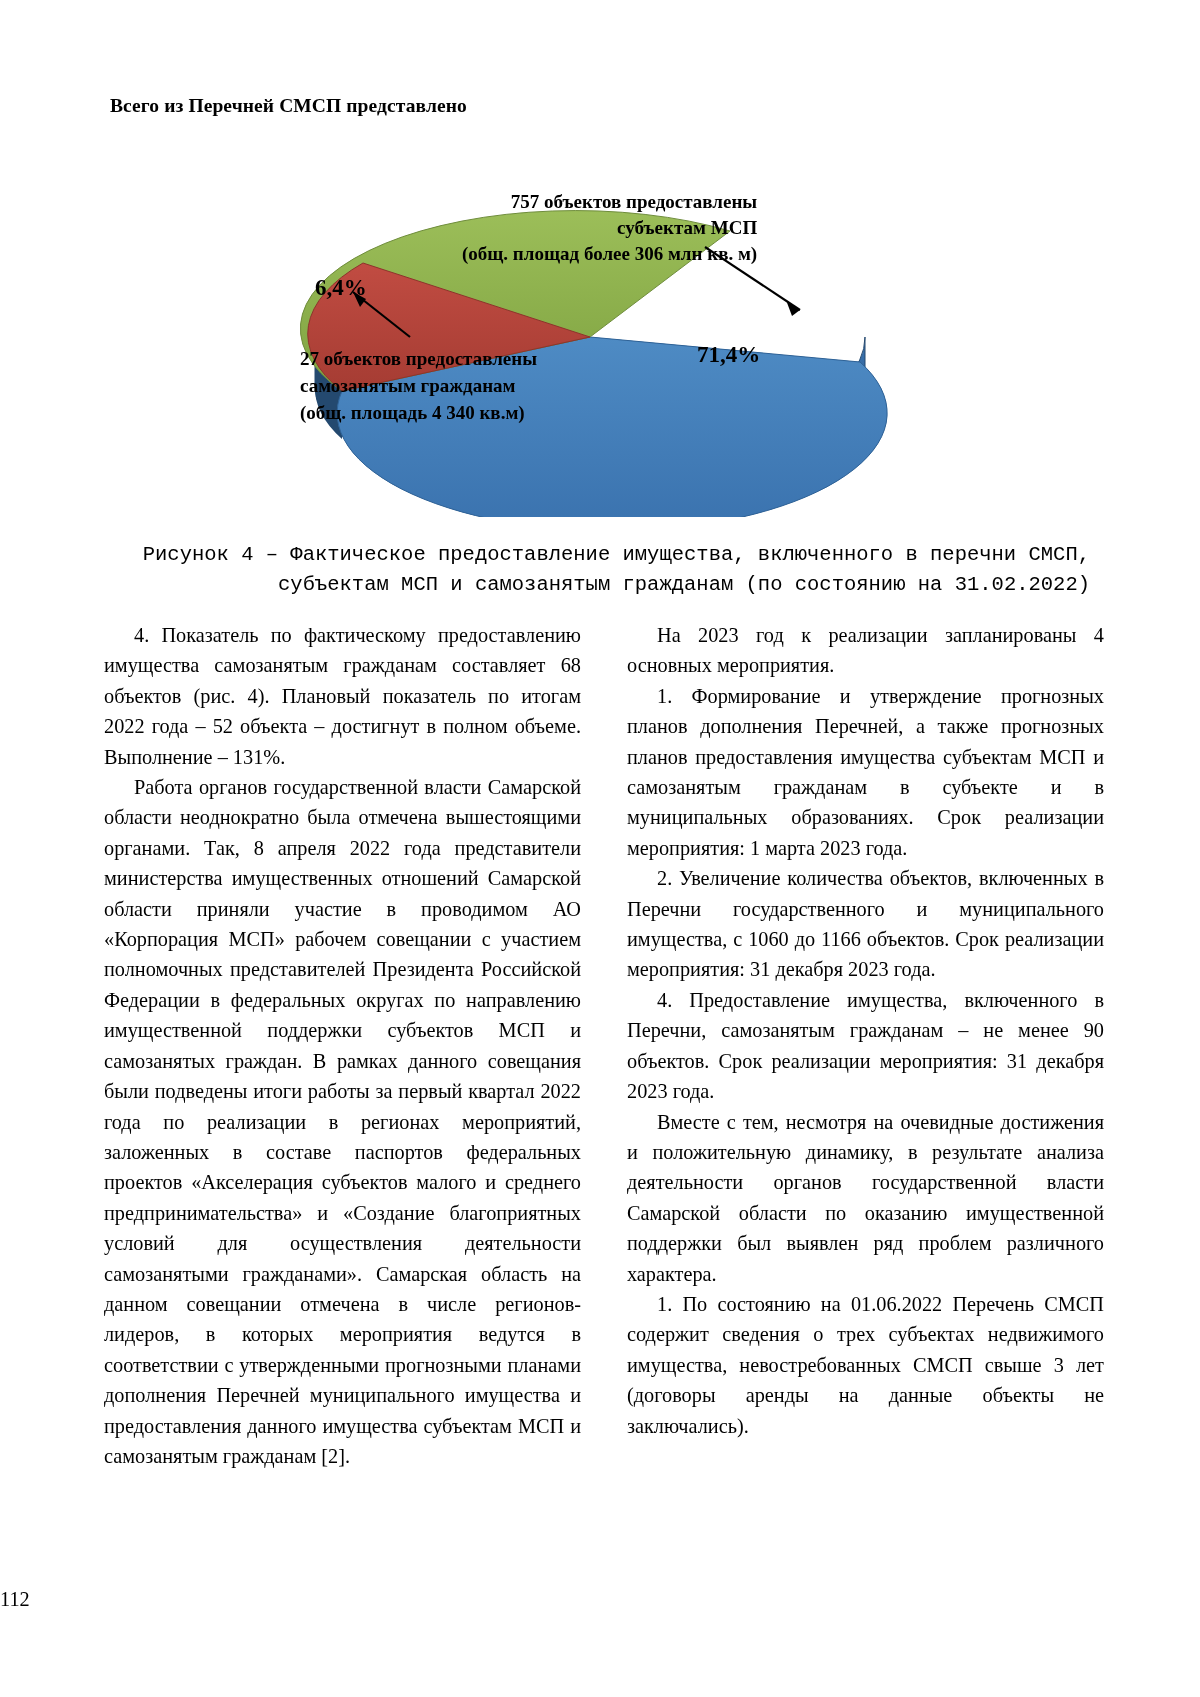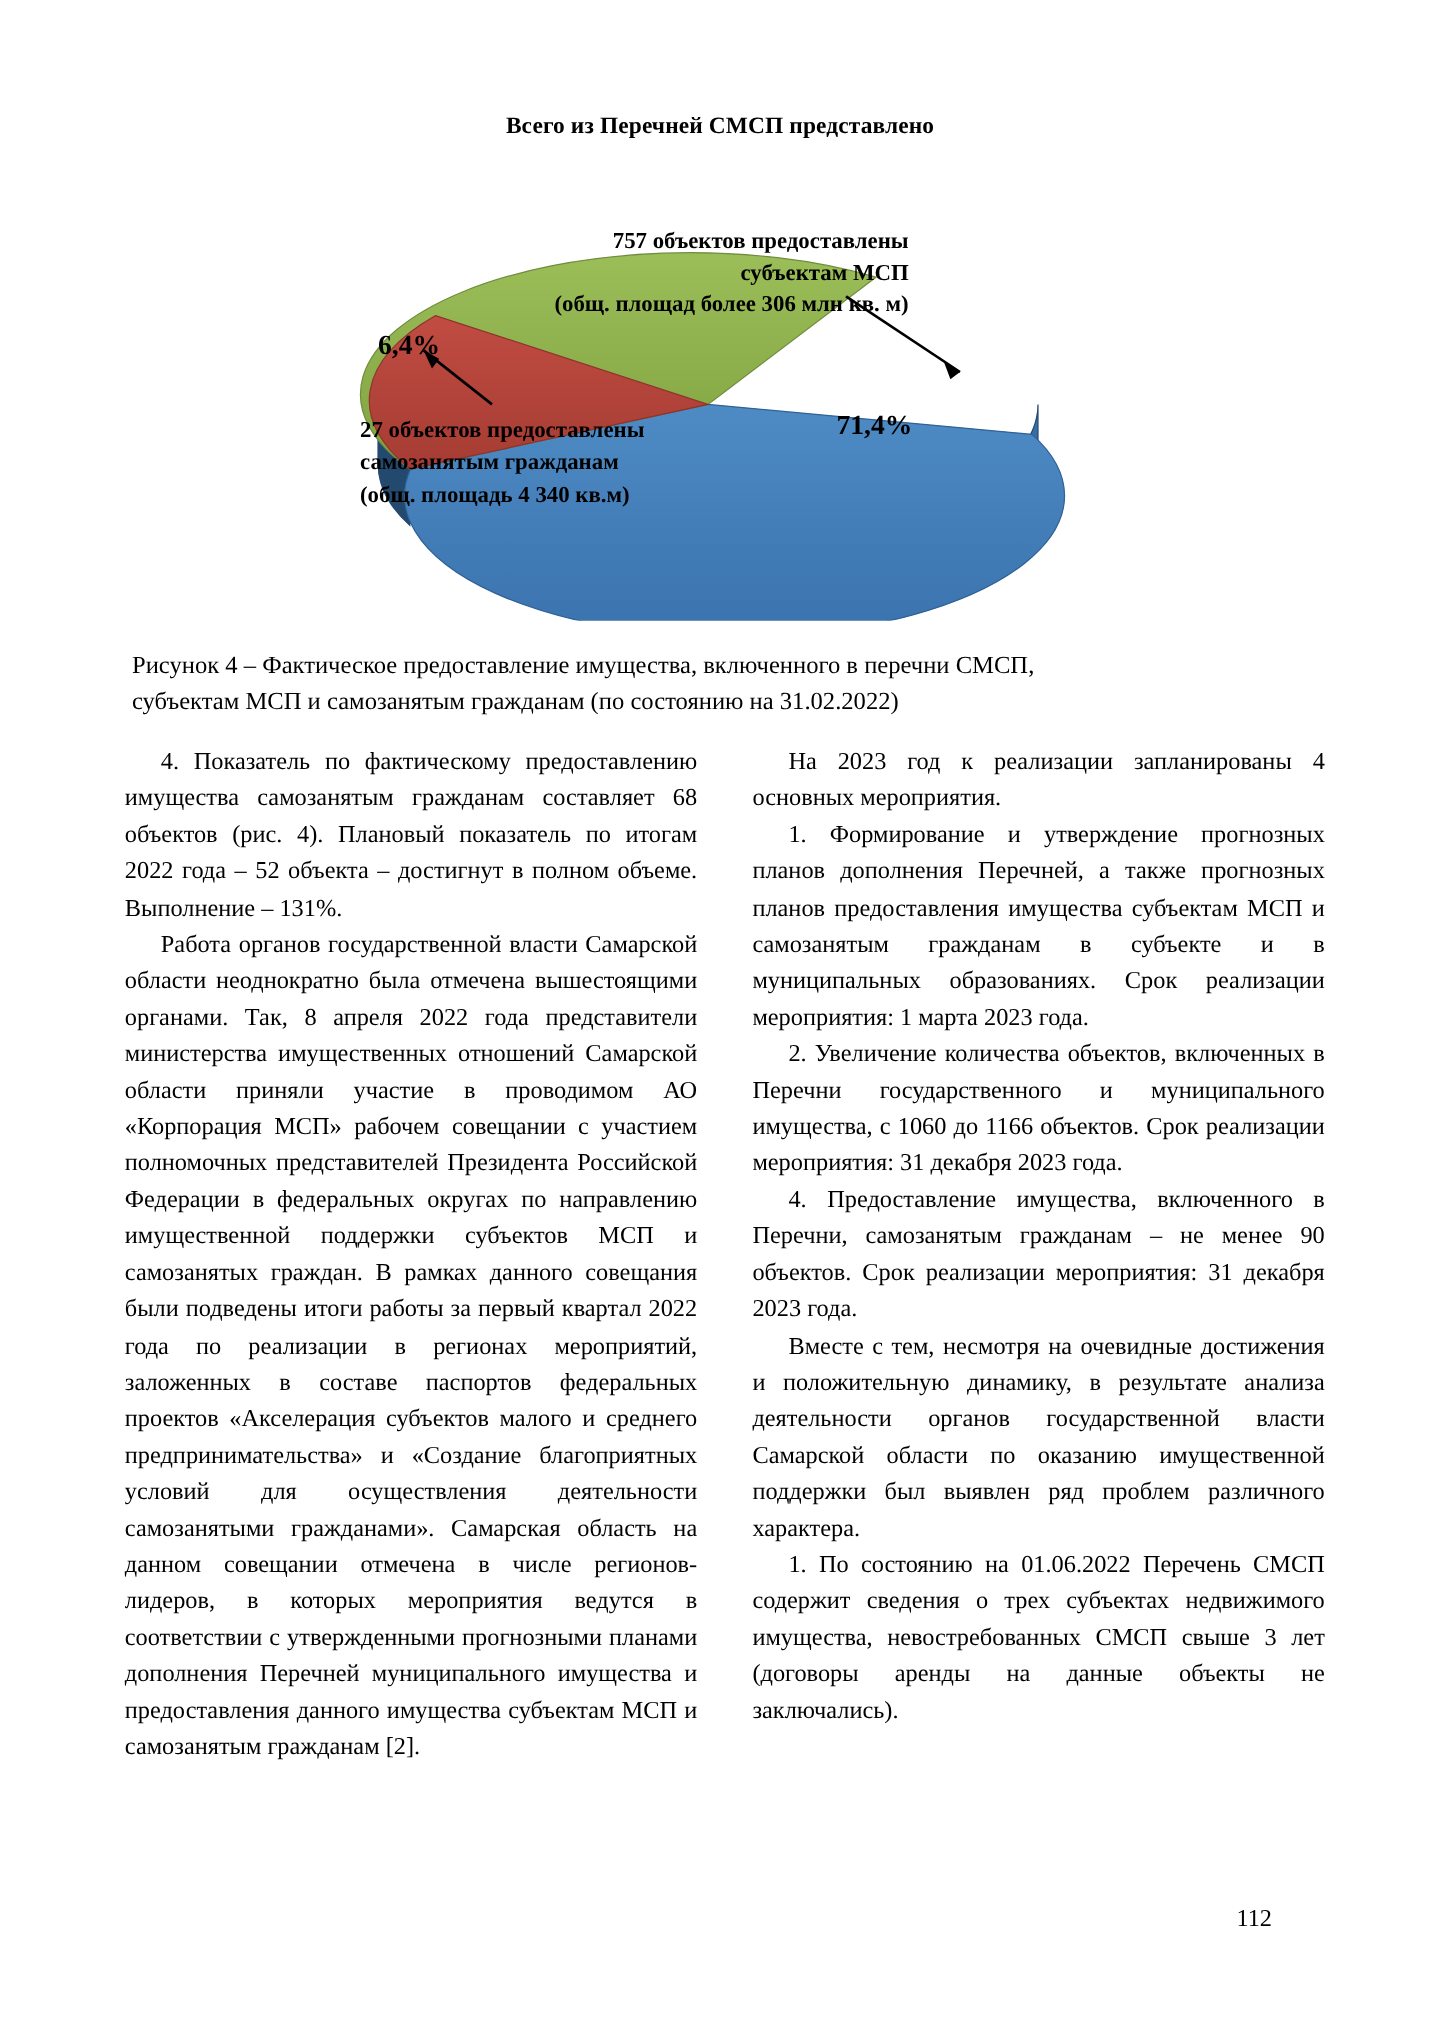--- a/index.html
+++ b/index.html
@@ -28,21 +28,21 @@
     left: 110px;
     top: 95px;
     width: 980px;
     height: 420px;
   }
   .chart-title {
     position: absolute;
     left: 0;
     top: 0;
     width: 980px;
-    text-align: center;
+    text-align: left;
     font-weight: bold;
     font-size: 19.5px;
     letter-spacing: 0.1px;
     font-family: "Liberation Serif", serif;
   }
 
   .chart-area {
     position: absolute;
     left: 0;
     top: 32px;
@@ -87,24 +87,24 @@
     top: 218px;
     font-size: 19px;
     line-height: 27px;
   }
 
   .fig-caption {
     position: absolute;
     left: 110px;
     top: 540px;
     width: 980px;
-    text-align: left;
+    text-align: right;
     font-size: 20.5px;
     line-height: 30px;
-    font-family: Liberation Serif, serif;
+    font-family: Liberation Mono, monospace;
   }
 
   
   .columns {
     position: absolute;
     left: 104px;
     top: 620px;
     width: 1000px;
     display: flex;
     gap: 46px;
@@ -119,21 +119,21 @@
     font-size: 20.3px;
     line-height: 30.4px;
     font-family: "Liberation Serif", serif;
     hyphens: manual;
   }
   .page-number {
     position: absolute;
     left: 0;
     top: 1588px;
     width: 1060px;
-    text-align: right;
+    text-align: left;
     font-size: 20.3px;
     font-family: "Liberation Serif", serif;
   }
 </style>
 </head>
 <body>
 
 <div class="page">
 
   <div class="figure">

